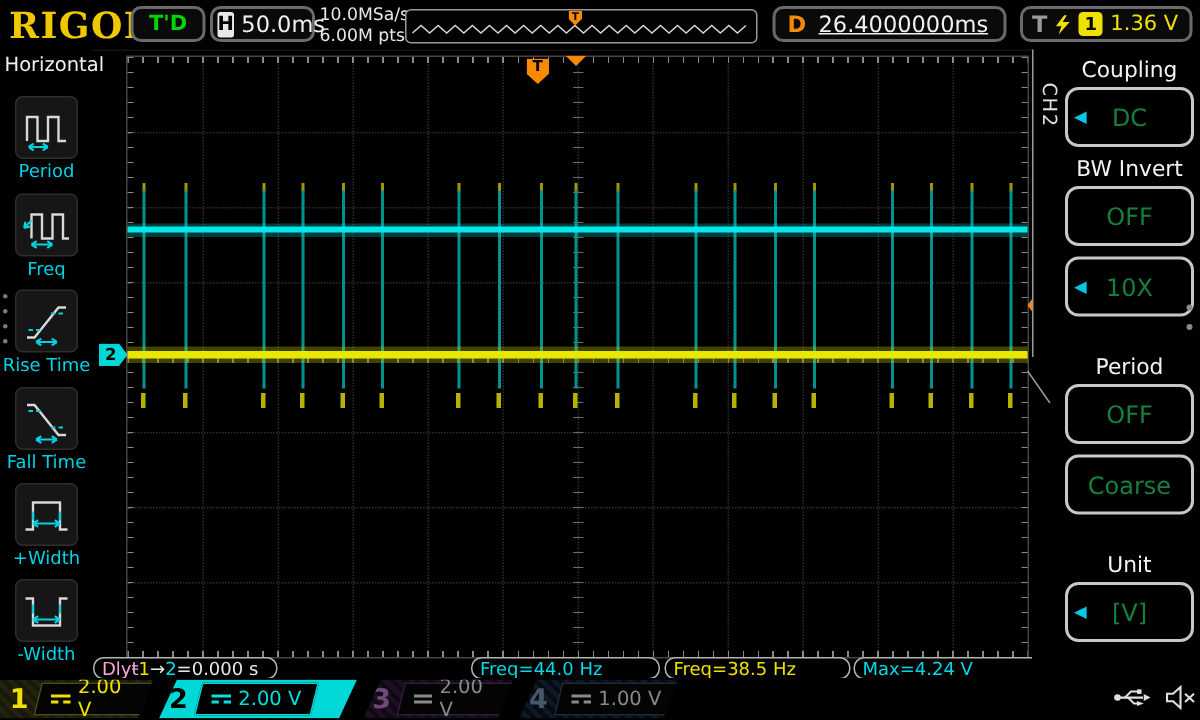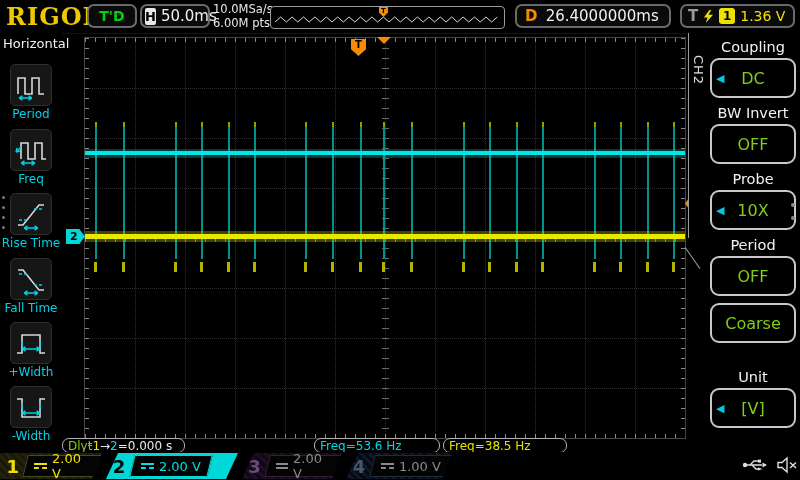--- a/index.html
+++ b/index.html
@@ -19,21 +19,21 @@
   .h-val{font-size:15px;color:#f0f0f0;}
   .rate{position:absolute;left:213px;top:2px;font-size:11.5px;line-height:14px;color:#e8e8e8;}
   .preview{position:absolute;left:270px;top:6px;width:233px;height:21px;background:#020202;
            border:1px solid #9a9a9a;border-radius:4px;}
   .preview svg{position:absolute;left:2px;top:2px;}
   .pv-flag{position:absolute;left:108px;top:0;width:9px;height:10px;background:#f78a00;
            clip-path:polygon(0 0,100% 0,100% 55%,50% 100%,0 55%);display:flex;justify-content:center;
            color:#000;font-size:7px;font-weight:bold;line-height:8px;}
   .d-box{left:515px;width:156px;padding:0 8px;gap:6px;}
   .d-chip{color:#f78a00;font-weight:bold;font-size:15px;}
-  .d-val{flex:1;text-align:center;font-size:15px;color:#f0f0f0;}
+  .d-val{flex:1;text-align:center;font-size:15px;color:#f0f0f0;text-decoration:underline;}
   .t-box{left:680px;width:115px;padding:0 6px;gap:5px;}
   .t-chip{color:#9a9a9a;font-weight:bold;font-size:15px;}
   .src-chip{width:16px;height:16px;background:#f0e000;color:#000;font-weight:bold;font-size:12px;
             display:flex;align-items:center;justify-content:center;border-radius:3px;}
   .t-level{color:#f0e000;font-size:14px;}
   
   .left-menu{position:absolute;left:0;top:33px;width:62px;height:447px;background:#000;}
   .lm-title{font-size:13px;color:#f0f0f0;padding:3px 0 0 3px;}
   .lm-item{position:absolute;left:0;width:62px;text-align:center;cursor:pointer;}
   .lm-icon{width:40px;height:40px;margin:0 auto;background:#161616;border:1px solid #2e2e2e;border-radius:5px;
@@ -80,21 +80,21 @@
         font-size:12px;line-height:14px;padding:0 5px;white-space:nowrap;overflow:hidden;box-sizing:border-box;}
   
   .right-menu{position:absolute;left:688px;top:33px;width:112px;height:447px;background:#000;}
   .ch-tab-line{position:absolute;left:0;top:0;width:1px;height:205px;background:#9a9a9a;}
   .ch-tab-diag{position:absolute;left:4px;top:212px;width:1px;height:26px;background:#9a9a9a;transform:rotate(-35deg);}
   .ch-tab{position:absolute;left:3px;top:22px;writing-mode:vertical-rl;font-size:13px;color:#e0e0e0;letter-spacing:1px;}
   .rm-item{position:absolute;left:22px;width:86px;cursor:pointer;}
   .rm-label{font-size:14.5px;color:#f2f2f2;text-align:center;height:19px;}
   .rm-box{position:relative;height:40px;border:2px solid #c8c8c8;border-radius:9px;background:#000;
           display:flex;align-items:center;justify-content:center;box-sizing:border-box;}
-  .rm-value{font-size:16px;color:#84cc16;}
+  .rm-value{font-size:16px;color:#15803d;}
   .rm-arrow{position:absolute;left:4px;top:50%;transform:translateY(-50%);font-size:11px;color:#00c8e6;}
   .page-dots{position:absolute;left:103px;top:170px;display:flex;flex-direction:column;gap:9px;}
   .page-dots i{width:4px;height:4px;border-radius:50%;background:#8a8a8a;}
   
   .bottom-bar{position:absolute;left:0;top:452px;width:800px;height:28px;background:#000;}
   .chip{position:absolute;top:1px;height:26px;display:flex;align-items:center;}
   .chip-num{font-size:18px;font-weight:bold;width:26px;text-align:center;}
   .chip-box{height:20px;display:flex;align-items:center;gap:5px;padding:0 8px;background:#040404;
             transform:skewX(-14deg);border:1px solid #3a3a3a;}
   .chip-box > *{transform:skewX(14deg);}
@@ -360,23 +360,24 @@
     <div class="trace-core-c"></div>
     <div class="trace-band-y"></div>
     <div class="trace-core-y"></div>
   </div>
 
   <div class="mk-ch2">2</div>
   <div class="mk-trig">T</div>
   <div class="mk-tpos">T</div>
   <div class="mk-ctri"></div>
 
-  <div class="pill" style="left:62px;width:123px"><span style="color: #84cc16;">Dlyŧ</span><span style="color: rgb(240, 224, 0);">1</span><span style="color: rgb(232, 232, 232);">→</span><span style="color: rgb(0, 224, 224);">2</span><span style="color: rgb(232, 232, 232);">=0.000 s</span></div>
-  <div class="pill" style="left:314px;width:126px"><span style="color: rgb(0, 216, 232);">Freq=53.6 Hz</span></div>
+  <div class="pill" style="left:62px;width:123px"><span style="color: #f9a8d4;">Dlyŧ</span><span style="color: rgb(240, 224, 0);">1</span><span style="color: rgb(232, 232, 232);">→</span><span style="color: rgb(0, 224, 224);">2</span><span style="color: rgb(232, 232, 232);">=0.000 s</span></div>
+  <div class="pill" style="left:314px;width:126px"><span style="color: rgb(0, 216, 232);">Freq=44.0 Hz</span></div>
   <div class="pill" style="left:443px;width:124px"><span style="color: rgb(232, 224, 0);">Freq=38.5 Hz</span></div>
+  <div class="pill" style="left:569px;width:127px"><span style="color: rgb(0, 216, 232);">Max=4.24 V</span></div>
 
   <div class="right-menu">
     <div class="ch-tab-line"></div>
     <div class="ch-tab-diag"></div>
     <div class="ch-tab">CH2</div>
 
     <div class="rm-item" style="top:6px">
       <div class="rm-label">Coupling</div>
       <div class="rm-box">
         <span class="rm-arrow">◀</span>
@@ -384,21 +385,20 @@
       </div>
     </div>
     <div class="rm-item" style="top:72px">
       <div class="rm-label">BW Invert</div>
       <div class="rm-box">
 
         <span class="rm-value">OFF</span>
       </div>
     </div>
     <div class="rm-item" style="top:138px">
-      <div class="rm-label">Probe</div>
       <div class="rm-box">
         <span class="rm-arrow">◀</span>
         <span class="rm-value">10X</span>
       </div>
     </div>
     <div class="rm-item" style="top:204px">
       <div class="rm-label">Period</div>
       <div class="rm-box">
 
         <span class="rm-value">OFF</span>

